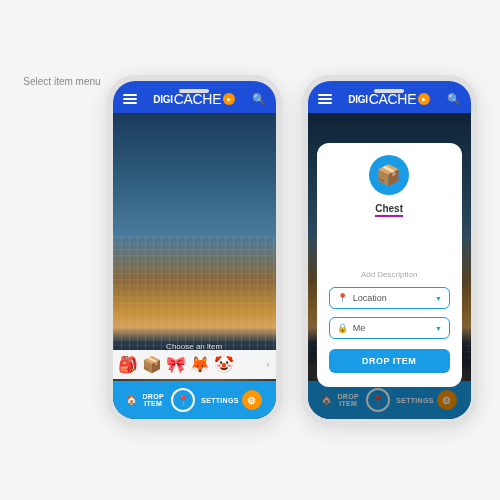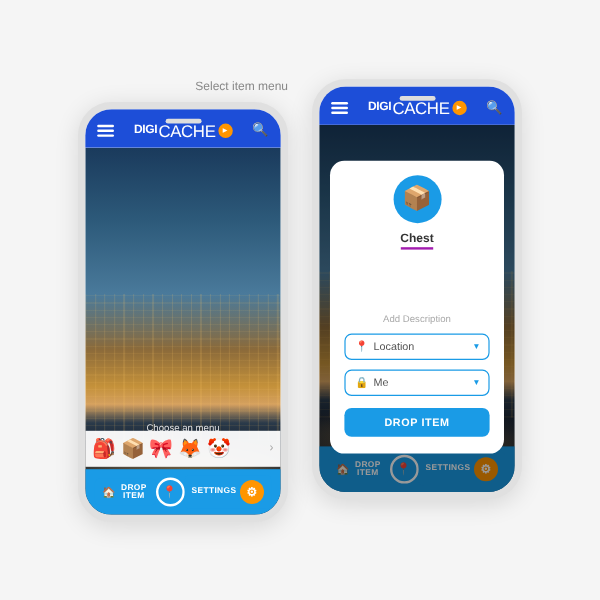--- a/index.html
+++ b/index.html
@@ -14,22 +14,22 @@
       overflow: hidden;
     }
     .page-container {
       display: flex;
       gap: 20px;
       align-items: flex-start;
       padding: 10px 15px;
     }
     .phone-section {
       display: flex;
-      flex-direction: column;
-      align-items: flex-end;
+      flex-direction: row;
+      align-items: flex-start;
       gap: 6px;
     }
     .section-label {
       font-size: 10px;
       color: #888;
       text-align: center;
       line-height: 1.3;
     }
     .phone {
       width: 175px;
@@ -359,21 +359,21 @@
           <div class="logo-icon"></div>
         </div>
         <div class="search-icon-btn">🔍</div>
       </div>
 
       <div class="phone-bg">
         <div class="city-bg">
           <div class="city-lights"></div>
           <div class="city-grid"></div>
         </div>
-        <div class="choose-label">Choose an menu</div>
+        <div class="choose-label">Choose an item</div>
 
         <div class="item-tray">
           <span class="item-emoji">🎒</span>
           <span class="item-emoji">📦</span>
           <span class="item-emoji">🎀</span>
           <span class="item-emoji">🦊</span>
           <span class="item-emoji">🤡</span>
           <span class="tray-arrow">›</span>
         </div>
 

